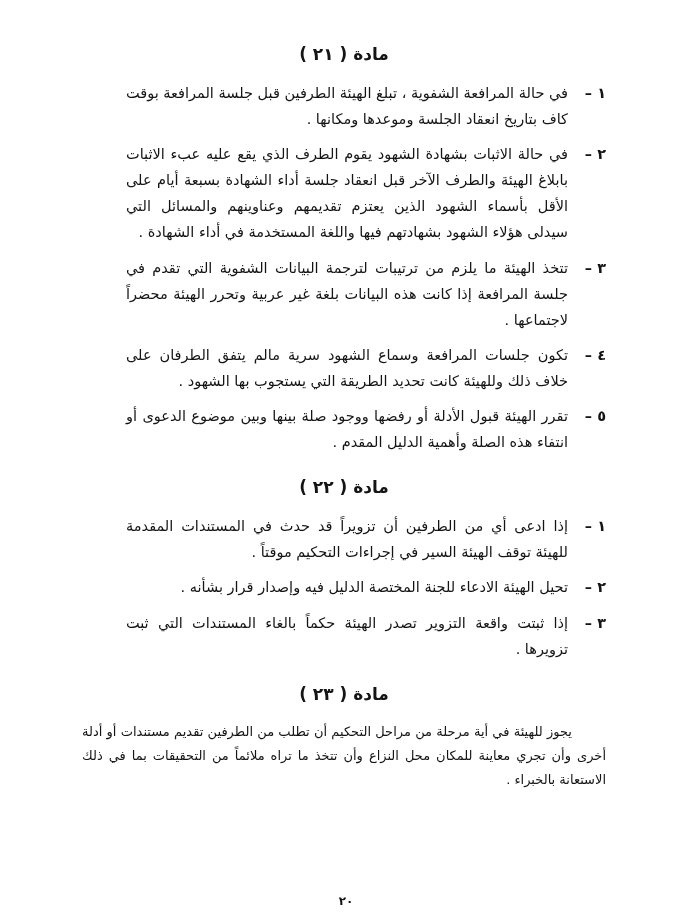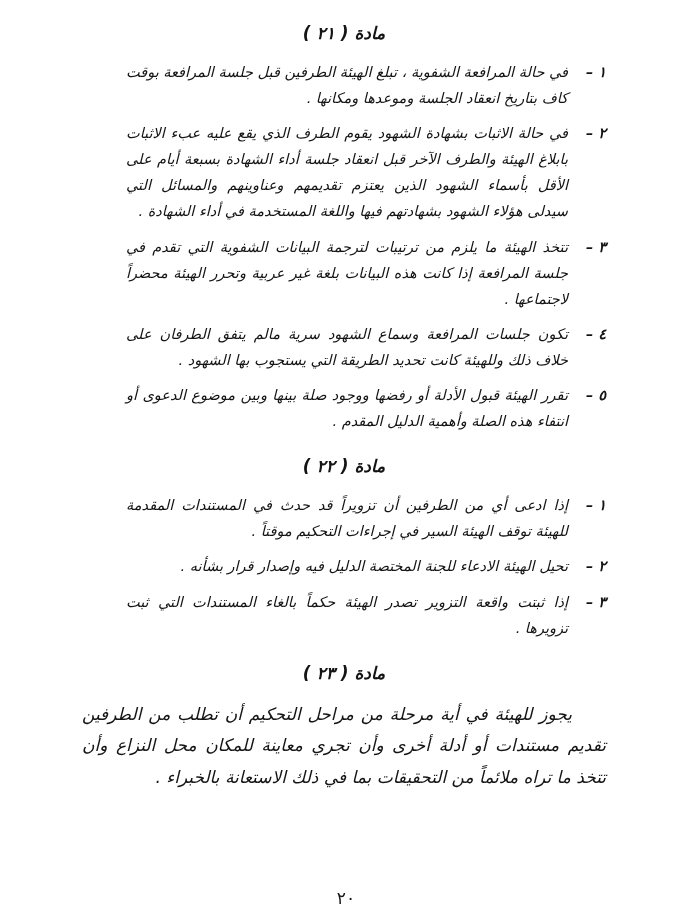--- a/index.html
+++ b/index.html
@@ -12,23 +12,22 @@
     background: #ffffff;
     color: #141414;
     font-family: "DejaVu Sans", sans-serif;
     direction: rtl;
     position: relative;
     overflow: hidden;
   }
   .page {
     position: absolute;
     inset: 0;
-    padding: 15px 86px 60px 82px;
+    padding: 36px 86px 60px 82px;
     box-sizing: border-box;
-    font-style: italic;
   }
   .article-heading {
     text-align: center;
     font-weight: bold;
     font-size: 17px;
     margin: 22px 0 16px;
     letter-spacing: 0.5px;
   }
   .article-heading.first {
     margin-top: 8px;
@@ -47,34 +46,34 @@
     flex: 0 0 38px;
     font-weight: bold;
     white-space: nowrap;
   }
   .item-text {
     flex: 1;
     text-align: justify;
     margin-left: 44px;
   }
   .paragraph {
-    font-size: 17px;
+    font-size: 13px;
     line-height: 1.85;
     text-align: justify;
     text-indent: 34px;
     margin: 0;
   }
   .page-number {
     position: absolute;
     bottom: 16px;
     left: 0;
     right: 0;
     text-align: center;
-    font-weight: normal;
-    font-size: 17px;
+    font-weight: bold;
+    font-size: 12px;
   }
 </style>
 </head>
 <body>
 
 <div class="page">
 
   <h2 class="article-heading first">مادة ( ٢١ )</h2>
   <div class="article-items">
     <div class="item">

